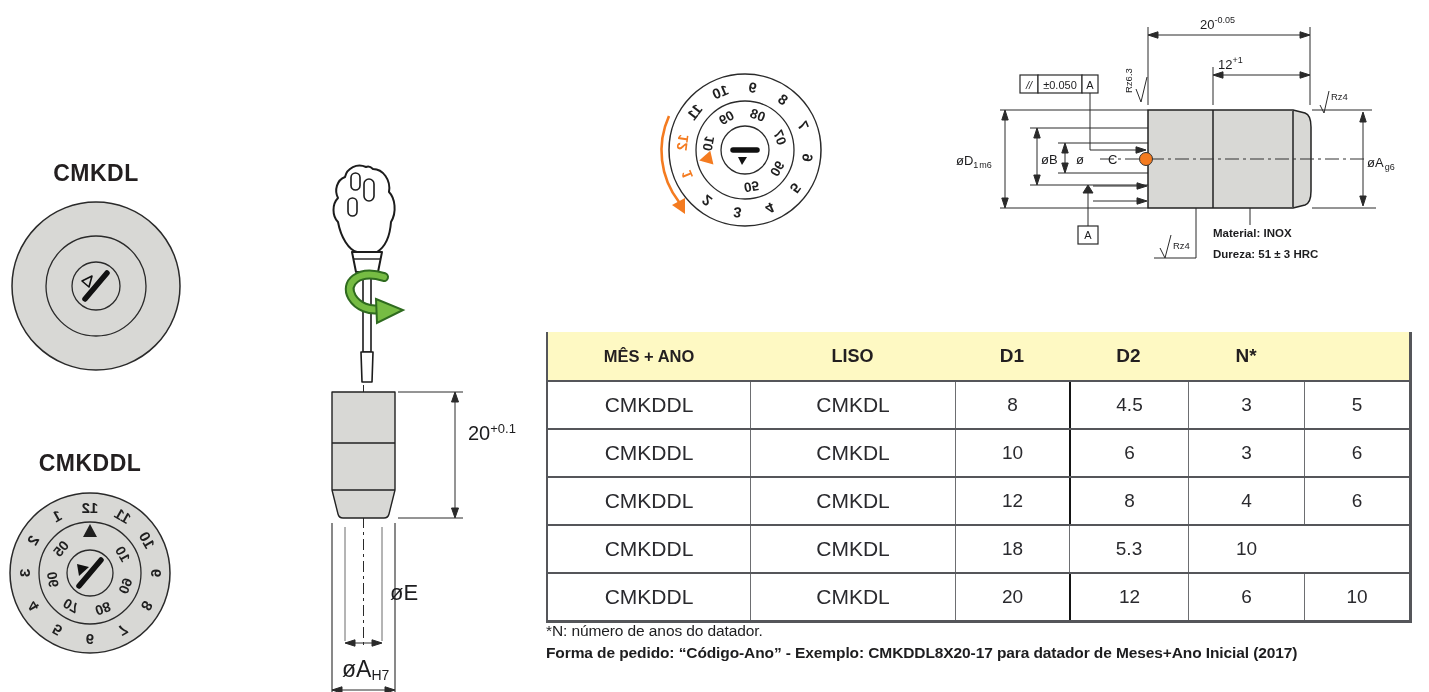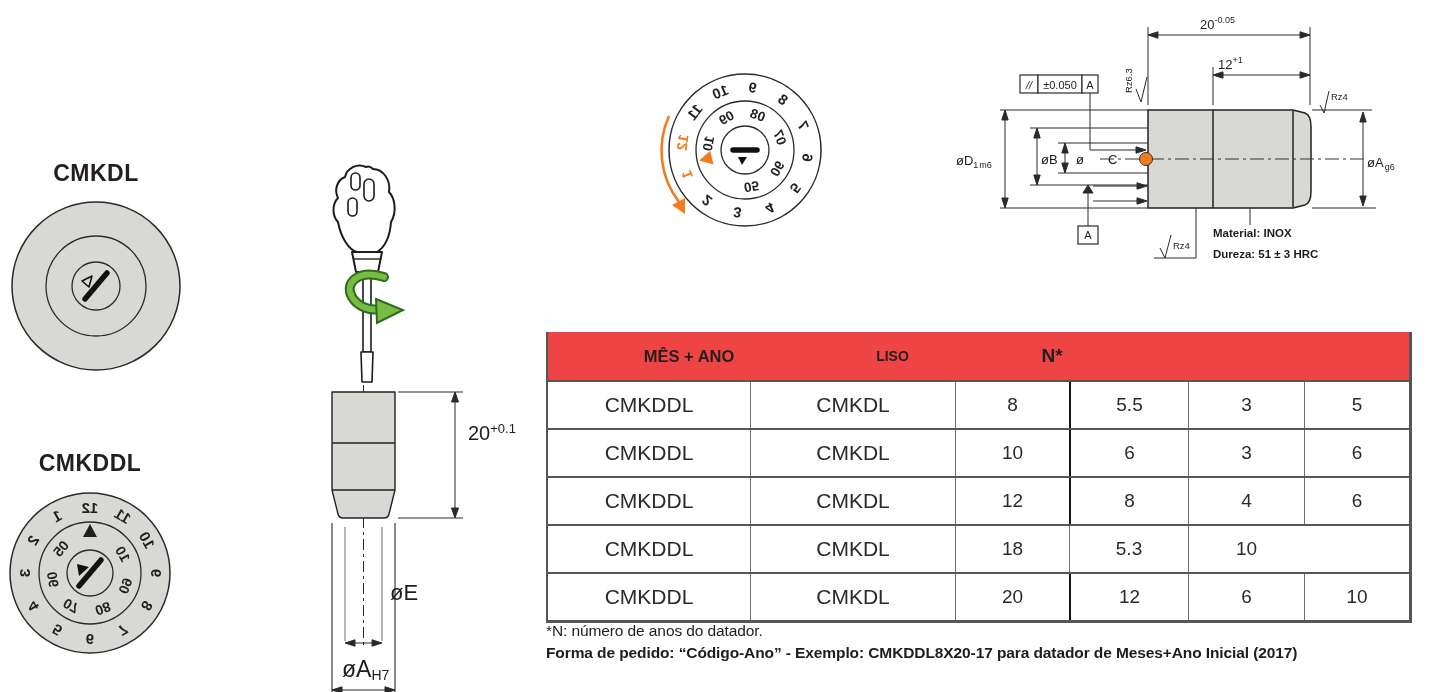--- a/index.html
+++ b/index.html
@@ -5,24 +5,24 @@
   html,body{margin:0;padding:0;background:#fff;}
   body{font-family:"Liberation Sans", sans-serif;color:#231f20;}
   #stage{position:relative;width:1429px;height:692px;background:#fff;overflow:hidden;}
   .abs{position:absolute;}
   .dial-label{font-weight:bold;font-size:23px;text-align:center;letter-spacing:.5px;color:#231f20;}
   svg{display:block;}
   svg text{font-family:"Liberation Sans", sans-serif;}
   
   #spec-table{position:absolute;left:546px;top:332px;width:861px;
     border-left:2px solid #55565a;border-right:3px solid #55565a;border-bottom:3px solid #55565a;}
-  .thead{display:grid;grid-template-columns:202px 205px 114px 119px 116px 105px;background:#ef4444;height:48px;padding-left:40px;}
+  .thead{display:grid;grid-template-columns:202px 205px 114px 119px 116px 105px;background:#fef9c3;height:48px;}
   .th{display:flex;align-items:center;justify-content:center;font-weight:bold;color:#231f20;}
   .th.c0{font-size:16.5px;}
-  .th.c1{font-size:14px;}
+  .th.c1{font-size:18px;}
   .th.c2,.th.c3,.th.c4,.th.c5{font-size:19px;}
   .tr{display:grid;grid-template-columns:202px 205px 114px 119px 116px 105px;height:46px;border-top:2px solid #55565a;}
   .td{display:flex;align-items:center;justify-content:center;font-size:19px;color:#2a2a2e;background:#fff;}
   .td.c0,.td.c1{font-size:21px;}
   .td + .td{border-left:1.5px solid #6d6e71;}
   .td.c3{border-left:2.5px solid #151515;}
   
   #notes{position:absolute;left:546px;top:620px;width:885px;line-height:22px;font-size:15.5px;color:#1d1d1f;letter-spacing:-0.1px;}
   #notes .bold{font-weight:bold;}
 </style>
@@ -250,28 +250,30 @@
       <text x="437" y="162" font-size="13"><tspan>øA</tspan><tspan dy="3" font-size="9" dx="1">g6</tspan></text>
       <text x="283" y="232" font-size="11.5" font-weight="bold">Material: INOX</text>
       <text x="283" y="253" font-size="11.5" font-weight="bold">Dureza: 51 ± 3 HRC</text>
     </g>
   </svg>
 
   <div id="spec-table">
     <div class="thead">
         <div class="th c0">MÊS + ANO</div>
         <div class="th c1">LISO</div>
+        <div class="th c2">D1</div>
+        <div class="th c3">D2</div>
         <div class="th c5">N*</div>
       </div>
     <div>
         <div class="tr">
           <div class="td c0">CMKDDL</div>
           <div class="td c1">CMKDL</div>
           <div class="td c2">8</div>
-          <div class="td c3">5.5</div>
+          <div class="td c3">4.5</div>
           <div class="td c4">3</div>
           <div class="td c5">5</div>
         </div>
         <div class="tr">
           <div class="td c0">CMKDDL</div>
           <div class="td c1">CMKDL</div>
           <div class="td c2">10</div>
           <div class="td c3">6</div>
           <div class="td c4">3</div>
           <div class="td c5">6</div>

